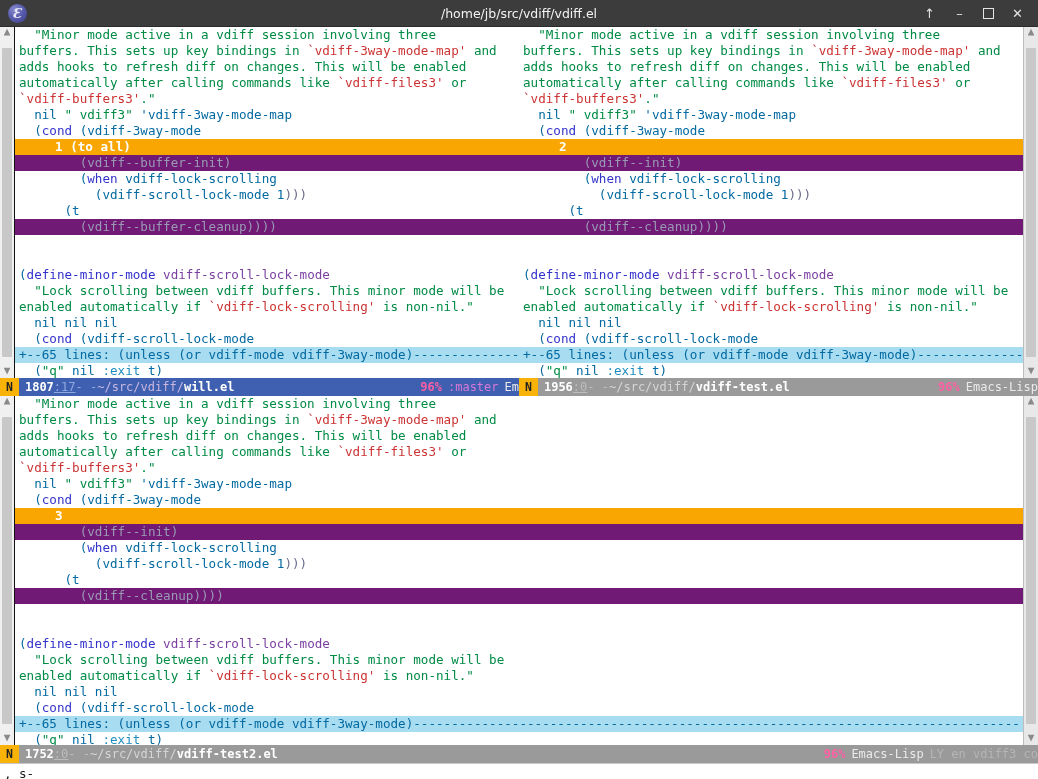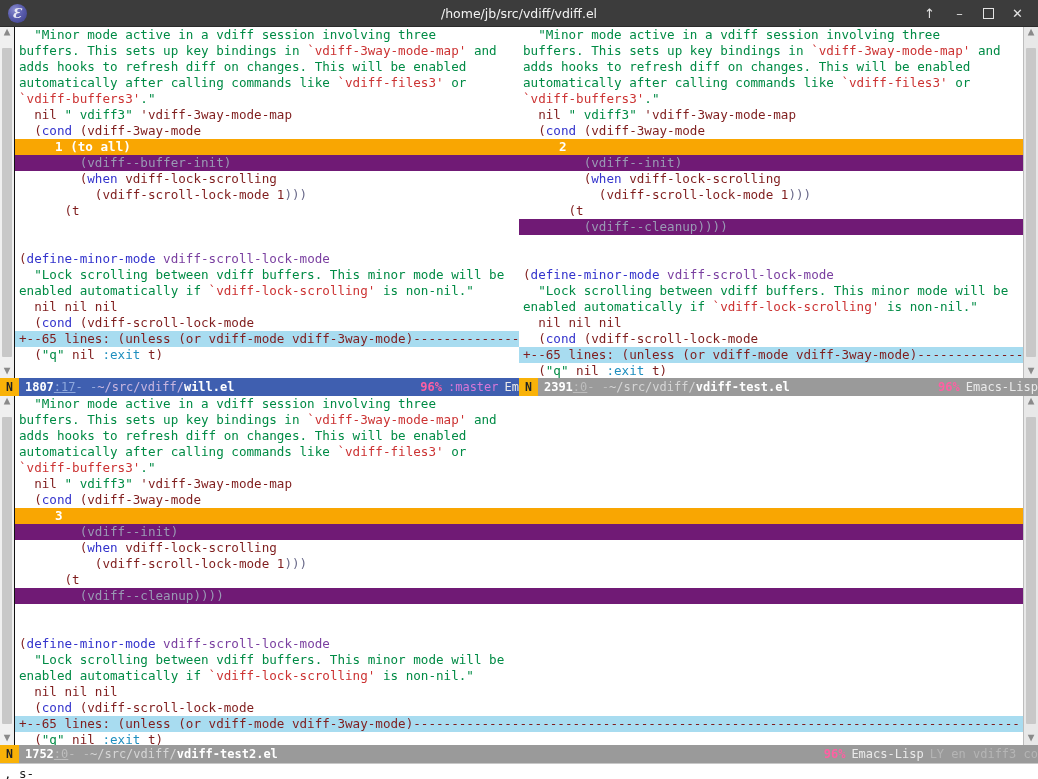--- a/index.html
+++ b/index.html
@@ -170,21 +170,21 @@
   .line.blank    { background: #ffffff; }
 
   
   .s-str   { color: #008b45; }
   .s-kw    { color: #3333cc; }
   .s-ref   { color: #cc3333; }
   .s-fn    { color: #7a3fa0; }
   .s-const { color: #1f8fbf; }
   .s-dim   { color: #9a9ab4; }
   .s-paren { color: #6a6a8a; }
-  .s-plain { color: #7f1d1d; text-align: center; }
+  .s-plain { color: #0369a1; text-align: center; }
 
   
   .modeline {
     height: 18px;
     line-height: 18px;
     display: flex;
     align-items: center;
     font-size: 12px;
     white-space: nowrap;
     overflow: hidden;
@@ -270,20 +270,21 @@
             <div class="line blank"><span class="s-str">adds hooks to refresh diff on changes. This will be enabled</span></div>
             <div class="line blank"><span class="s-str">automatically after calling commands like </span><span class="s-ref">`vdiff-files3'</span><span class="s-str"> or</span></div>
             <div class="line blank"><span class="s-ref">`vdiff-buffers3'</span><span class="s-str">."</span></div>
             <div class="line blank"><span class="s-plain">  nil </span><span class="s-str">" vdiff3"</span><span class="s-plain"> 'vdiff-3way-mode-map</span></div>
             <div class="line blank"><span class="s-plain">  (</span><span class="s-kw">cond</span><span class="s-plain"> (vdiff-3way-mode</span></div>
             <div class="line bg-orange"><span>1 (to all)</span></div>
             <div class="line bg-lav"><span class="s-dim">        (vdiff--buffer-init)</span></div>
             <div class="line blank"><span class="s-plain">        (</span><span class="s-kw">when</span><span class="s-plain"> vdiff-lock-scrolling</span></div>
             <div class="line blank"><span class="s-plain">          (vdiff-scroll-lock-mode </span><span class="s-plain">1</span><span class="s-paren">)))</span></div>
             <div class="line blank"><span class="s-plain">      (t</span></div>
+            <div class="line bg-lav"><span class="s-dim">        (vdiff--buffer-cleanup))))</span></div>
             <div class="line blank"><span></span></div>
             <div class="line blank"><span></span></div>
             <div class="line blank"><span class="s-plain">(</span><span class="s-kw">define-minor-mode</span><span class="s-fn"> vdiff-scroll-lock-mode</span></div>
             <div class="line blank"><span class="s-str">  "Lock scrolling between vdiff buffers. This minor mode will be</span></div>
             <div class="line blank"><span class="s-str">enabled automatically if </span><span class="s-ref">`vdiff-lock-scrolling'</span><span class="s-str"> is non-nil."</span></div>
             <div class="line blank"><span class="s-plain">  nil nil nil</span></div>
             <div class="line blank"><span class="s-plain">  (</span><span class="s-kw">cond</span><span class="s-plain"> (vdiff-scroll-lock-mode</span></div>
             <div class="line bg-blue"><span class="s-plain">+--65 lines: (unless (or vdiff-mode vdiff-3way-mode)-----------------</span></div>
             <div class="line blank"><span class="s-plain">  (</span><span class="s-str">"q"</span><span class="s-plain"> nil </span><span class="s-const">:exit</span><span class="s-plain"> t)</span></div>
           </div>
@@ -331,21 +332,21 @@
             <div class="line blank"><span class="s-plain">  (</span><span class="s-str">"q"</span><span class="s-plain"> nil </span><span class="s-const">:exit</span><span class="s-plain"> t)</span></div>
           </div>
         <div class="scrollbar right">
           <div class="sb-arrow">▲</div>
           <div class="sb-thumb" style="top: 6%; height: 88%;"></div>
           <div class="sb-arrow">▼</div>
         </div>
       </div>
       <div class="modeline inactive">
         <span class="ml-evil">N</span>
-        <span class="ml-seg ml-line">2391</span>
+        <span class="ml-seg ml-line">1956</span>
         <span class="ml-col">:<span>0</span></span>
         <span class="ml-sep"> - -</span>
         <span class="ml-path">~/src/vdiff/</span>
         <span class="ml-file">vdiff-test.el</span>
         <span class="ml-spacer"></span>
         <span class="ml-pct">96%</span>
         <span class="ml-seg ml-major">Emacs-Lisp</span>
       </div>
     </div>
 

